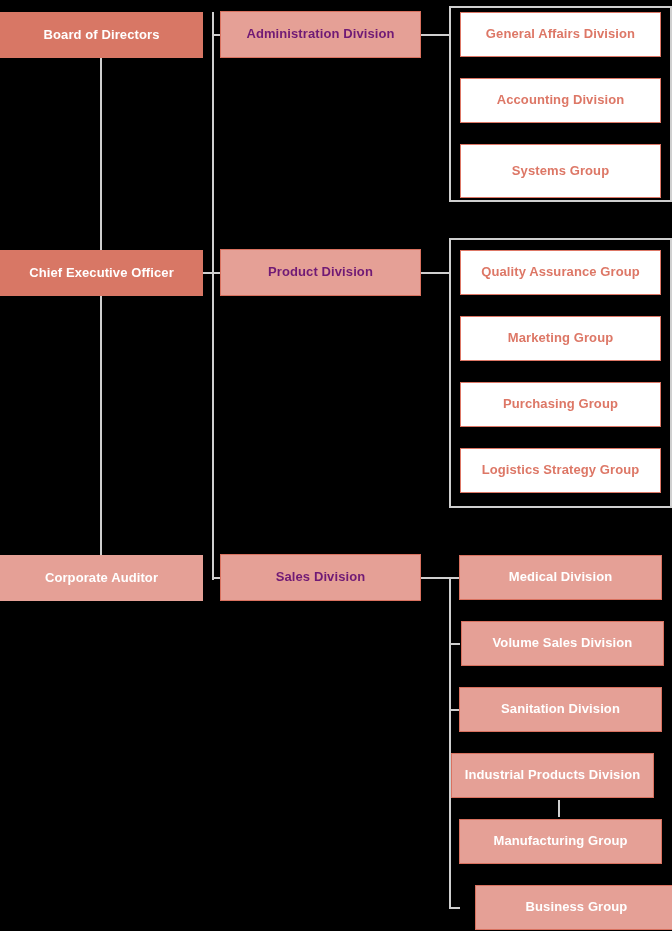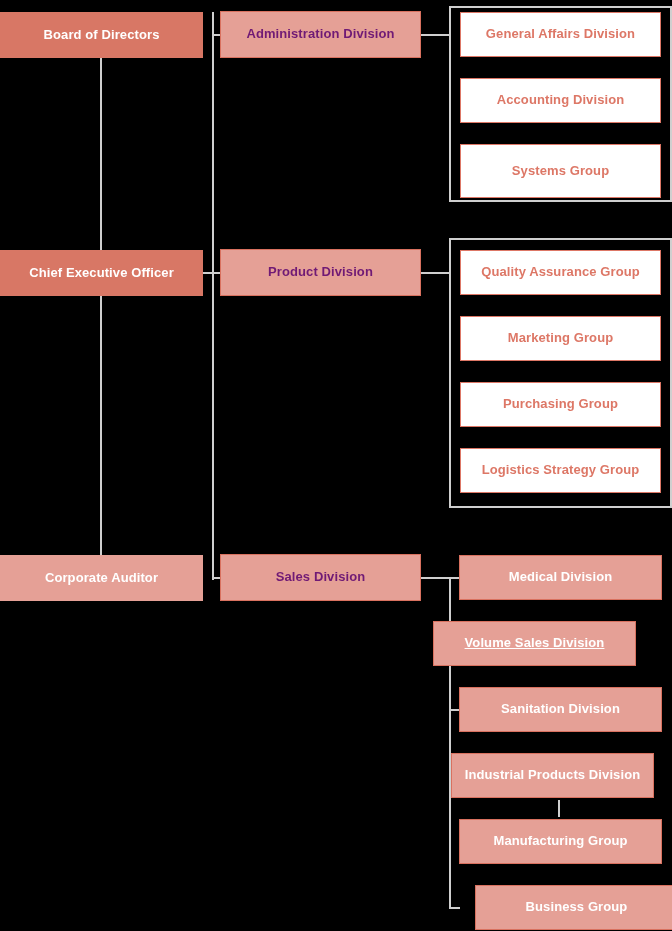--- a/index.html
+++ b/index.html
@@ -146,21 +146,21 @@
   <div class="box lvl-card" style="left:460px; top:382px; width:201px; height:45px;">
     <span>Purchasing Group</span>
   </div>
   <div class="box lvl-card" style="left:460px; top:448px; width:201px; height:45px;">
     <span>Logistics Strategy Group</span>
   </div>
 
   <div class="box lvl-solid" style="left:459px; top:555px; width:203px; height:45px;">
     <span>Medical Division</span>
   </div>
-  <div class="box lvl-solid" style="left:433px; top:621px; width:203px; height:45px;text-decoration:underline;">
+  <div class="box lvl-solid" style="left:461px; top:621px; width:203px; height:45px;">
     <span>Volume Sales Division</span>
   </div>
   <div class="box lvl-solid" style="left:459px; top:687px; width:203px; height:45px;">
     <span>Sanitation Division</span>
   </div>
   <div class="box lvl-solid" style="left:451px; top:753px; width:203px; height:45px;">
     <span>Industrial Products Division</span>
   </div>
   <div class="box lvl-solid" style="left:459px; top:819px; width:203px; height:45px;">
     <span>Manufacturing Group</span>

